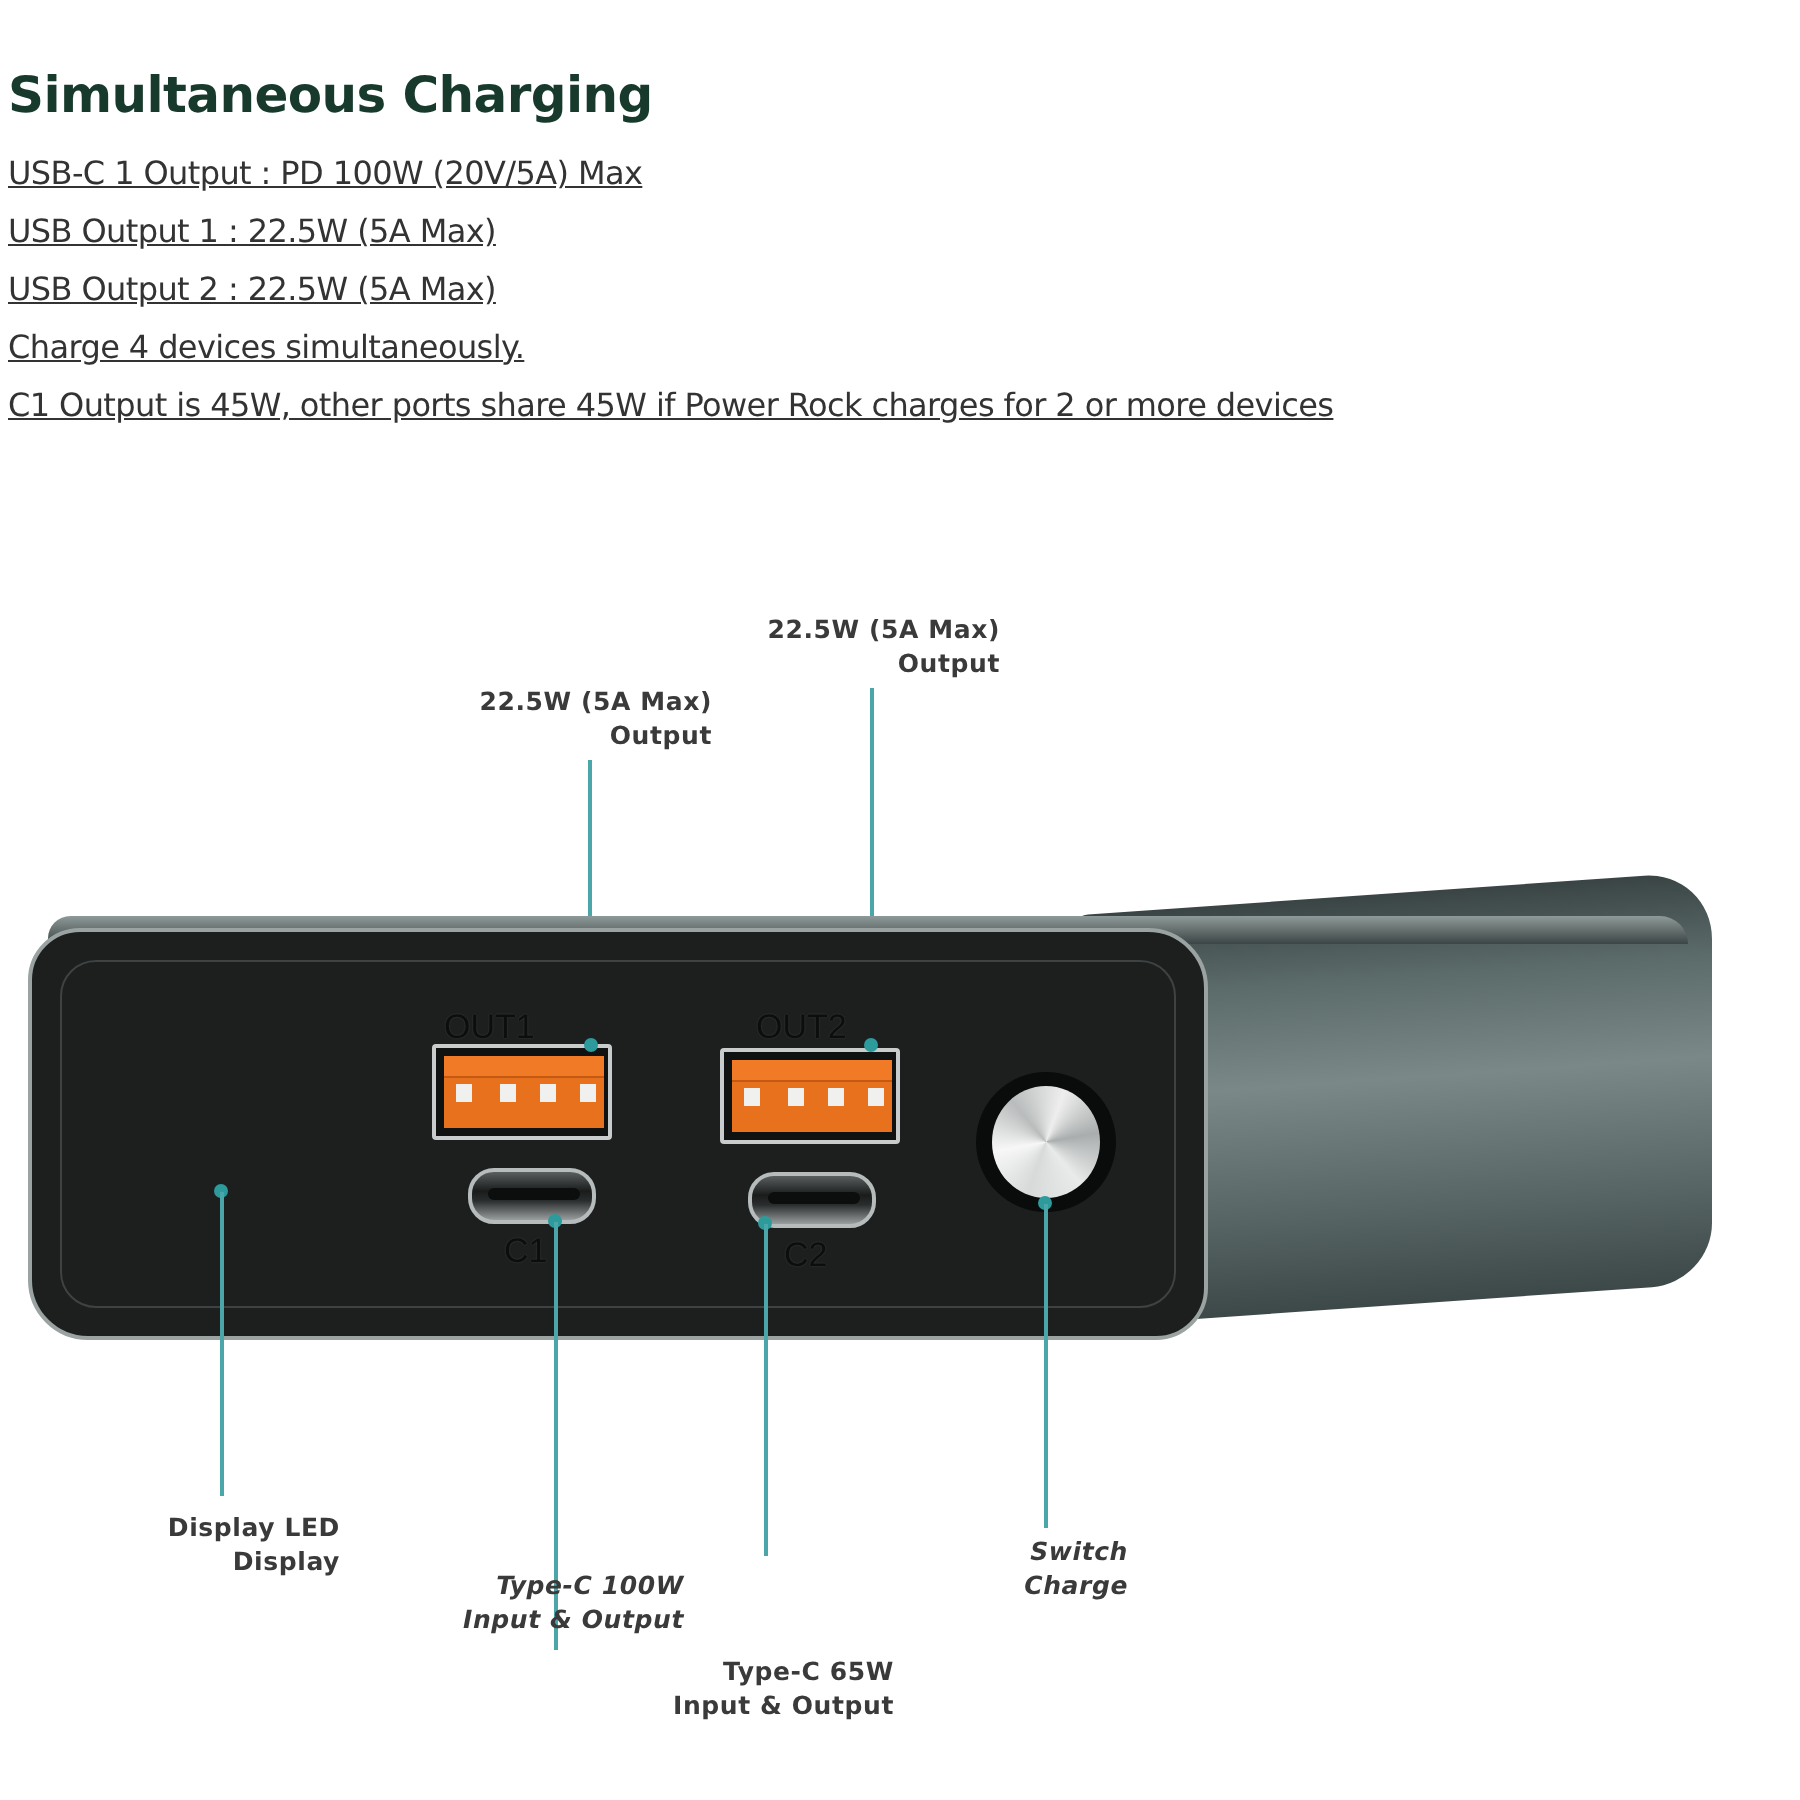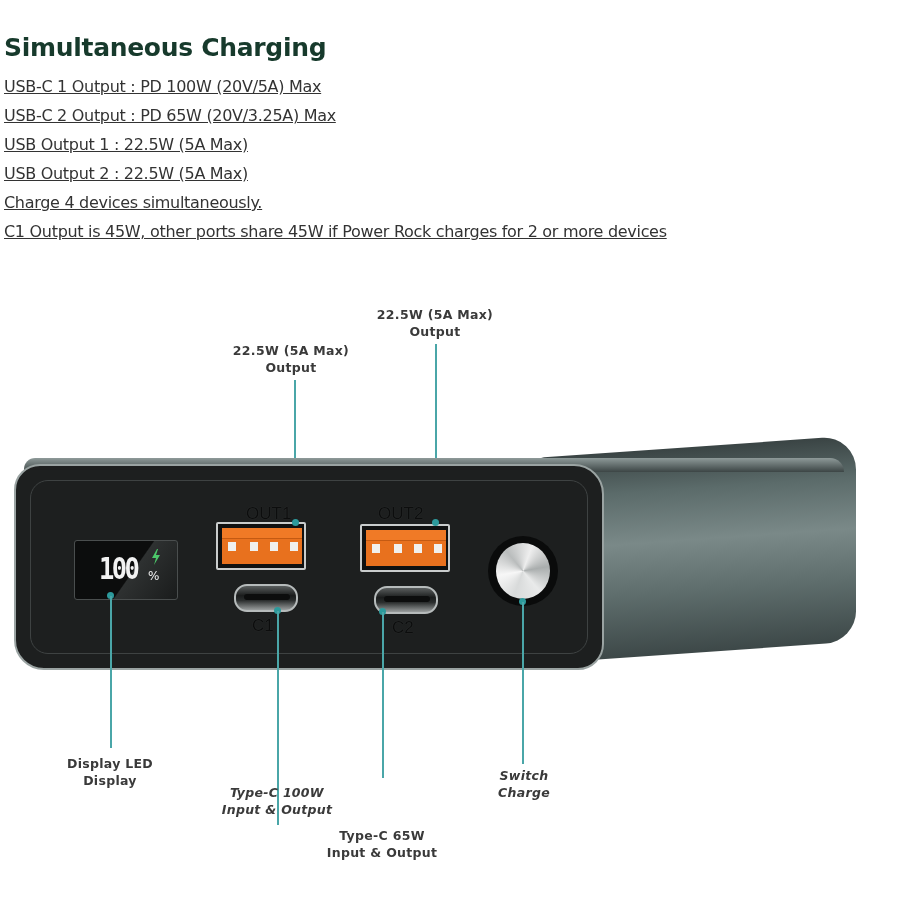--- a/index.html
+++ b/index.html
@@ -1,21 +1,21 @@
 <!DOCTYPE html>
 <html><head>
 <meta charset="utf-8">
 <style>
   html, body { margin:0; padding:0; }
   body { width:900px; height:900px; background:#ffffff; position:relative; overflow:hidden; font-family:"DejaVu Sans", sans-serif; }
   .spec-block { position:absolute; left:4px; top:34px; }
   .spec-title { font-family:"DejaVu Sans", sans-serif; font-weight:bold; font-size:25px; color:#173a2c; letter-spacing:-0.3px; margin:0 0 10px 0; line-height:28px; }
   .spec-line { font-family:"DejaVu Sans", sans-serif; font-size:16px; color:#333333; line-height:29px; letter-spacing:-0.3px; white-space:nowrap;text-decoration:underline; }
 
-  .callout { position:absolute; font-family:"DejaVu Sans", sans-serif; font-weight:bold; font-size:12.5px; color:#3a3a3a; text-align:center; line-height:17px; letter-spacing:0.3px; white-space:nowrap; }
+  .callout { position:absolute; font-family:"DejaVu Sans", sans-serif; font-weight:bold; font-size:12.5px; color:#3a3a3a; text-align:right; line-height:17px; letter-spacing:0.3px; white-space:nowrap; }
   .leader { position:absolute; width:2px; background:#4aa6a8; }
   .dot { position:absolute; width:7px; height:7px; border-radius:50%; background:#2d9a9c; }
 
   
   .device { position:absolute; left:14px; top:458px; width:842px; height:214px; }
   .side { position:absolute; left:520px; top:0px; width:322px; height:206px;
     background:linear-gradient(180deg,#3a4444 0%,#5b6b6a 20%,#7a8988 45%,#5e6d6c 70%,#3d4848 100%);
     border-radius:10px 34px 30px 10px; transform:skewY(-4deg); transform-origin:left top; }
   .top-edge { position:absolute; left:10px; top:0px; width:820px; height:14px; background:linear-gradient(180deg,#8e9a99,#3c4545); border-radius:24px 30px 0 0; }
   .front { position:absolute; left:0; top:6px; width:590px; height:206px; background:#1d1f1f; border-radius:26px 30px 26px 30px; border:2px solid #9aa3a2; box-sizing:border-box; }
@@ -37,21 +37,20 @@
 
   .switch-ring { position:absolute; left:472px; top:70px; width:70px; height:70px; border-radius:50%; background:#0a0b0b; }
   .switch-knob { position:absolute; left:8px; top:7px; width:54px; height:56px; border-radius:50%; background:conic-gradient(from 200deg,#d8dada,#f7f7f7,#b9bcbc,#eeeeee,#a9adad,#e9eaea,#d8dada); }
 </style>
 </head>
 <body>
 
 <div class="spec-block">
   <div class="spec-title">Simultaneous Charging</div>
   <div class="spec-line">USB-C 1 Output : PD 100W (20V/5A) Max</div>
-  <div class="spec-line">USB-C 2 Output : PD 65W (20V/3.25A) Max</div>
   <div class="spec-line">USB Output 1 : 22.5W (5A Max)</div>
   <div class="spec-line">USB Output 2 : 22.5W (5A Max)</div>
   <div class="spec-line">Charge 4 devices simultaneously.</div>
   <div class="spec-line">C1 Output is 45W, other ports share 45W if Power Rock charges for 2 or more devices</div>
 </div>
 
 <div class="callout" style="left:226px; top:342px; width:130px;">
   <div>22.5W (5A Max)</div>
   <div>Output</div>
 </div>
@@ -62,29 +61,22 @@
   <div>Output</div>
 </div>
 <div class="leader" style="left:435px; top:344px; height:178px;"></div>
 
 <div class="device">
   <div class="side"></div>
   <div class="top-edge"></div>
   <div class="front">
     <div class="front-inner"></div>
 
-    <div class="led-screen">
-      <span class="led-value">100</span>
-      <span class="led-pct">%</span>
-      <svg class="bolt" viewBox="0 0 10 16">
-        <polygon points="6,0 1,9 5,9 3,16 9,6 5,6 7,0" fill="#4cc86a"></polygon>
-      </svg>
-    </div>
 
-    <span class="port-label" style="left:230px; top:38px;">OUT1</span>
+    <span class="port-label" style="left:206px; top:38px;">OUT1</span>
     <div class="usb-a" style="left:200px; top:56px; width:90px; height:48px;">
       <div class="tongue">
           <div class="tongue-top"></div>
         <div class="pin" style="left:6px;"></div>
         <div class="pin" style="left:28px;"></div>
         <div class="pin" style="left:48px;"></div>
         <div class="pin" style="left:68px;"></div>
       </div>
     </div>
 

